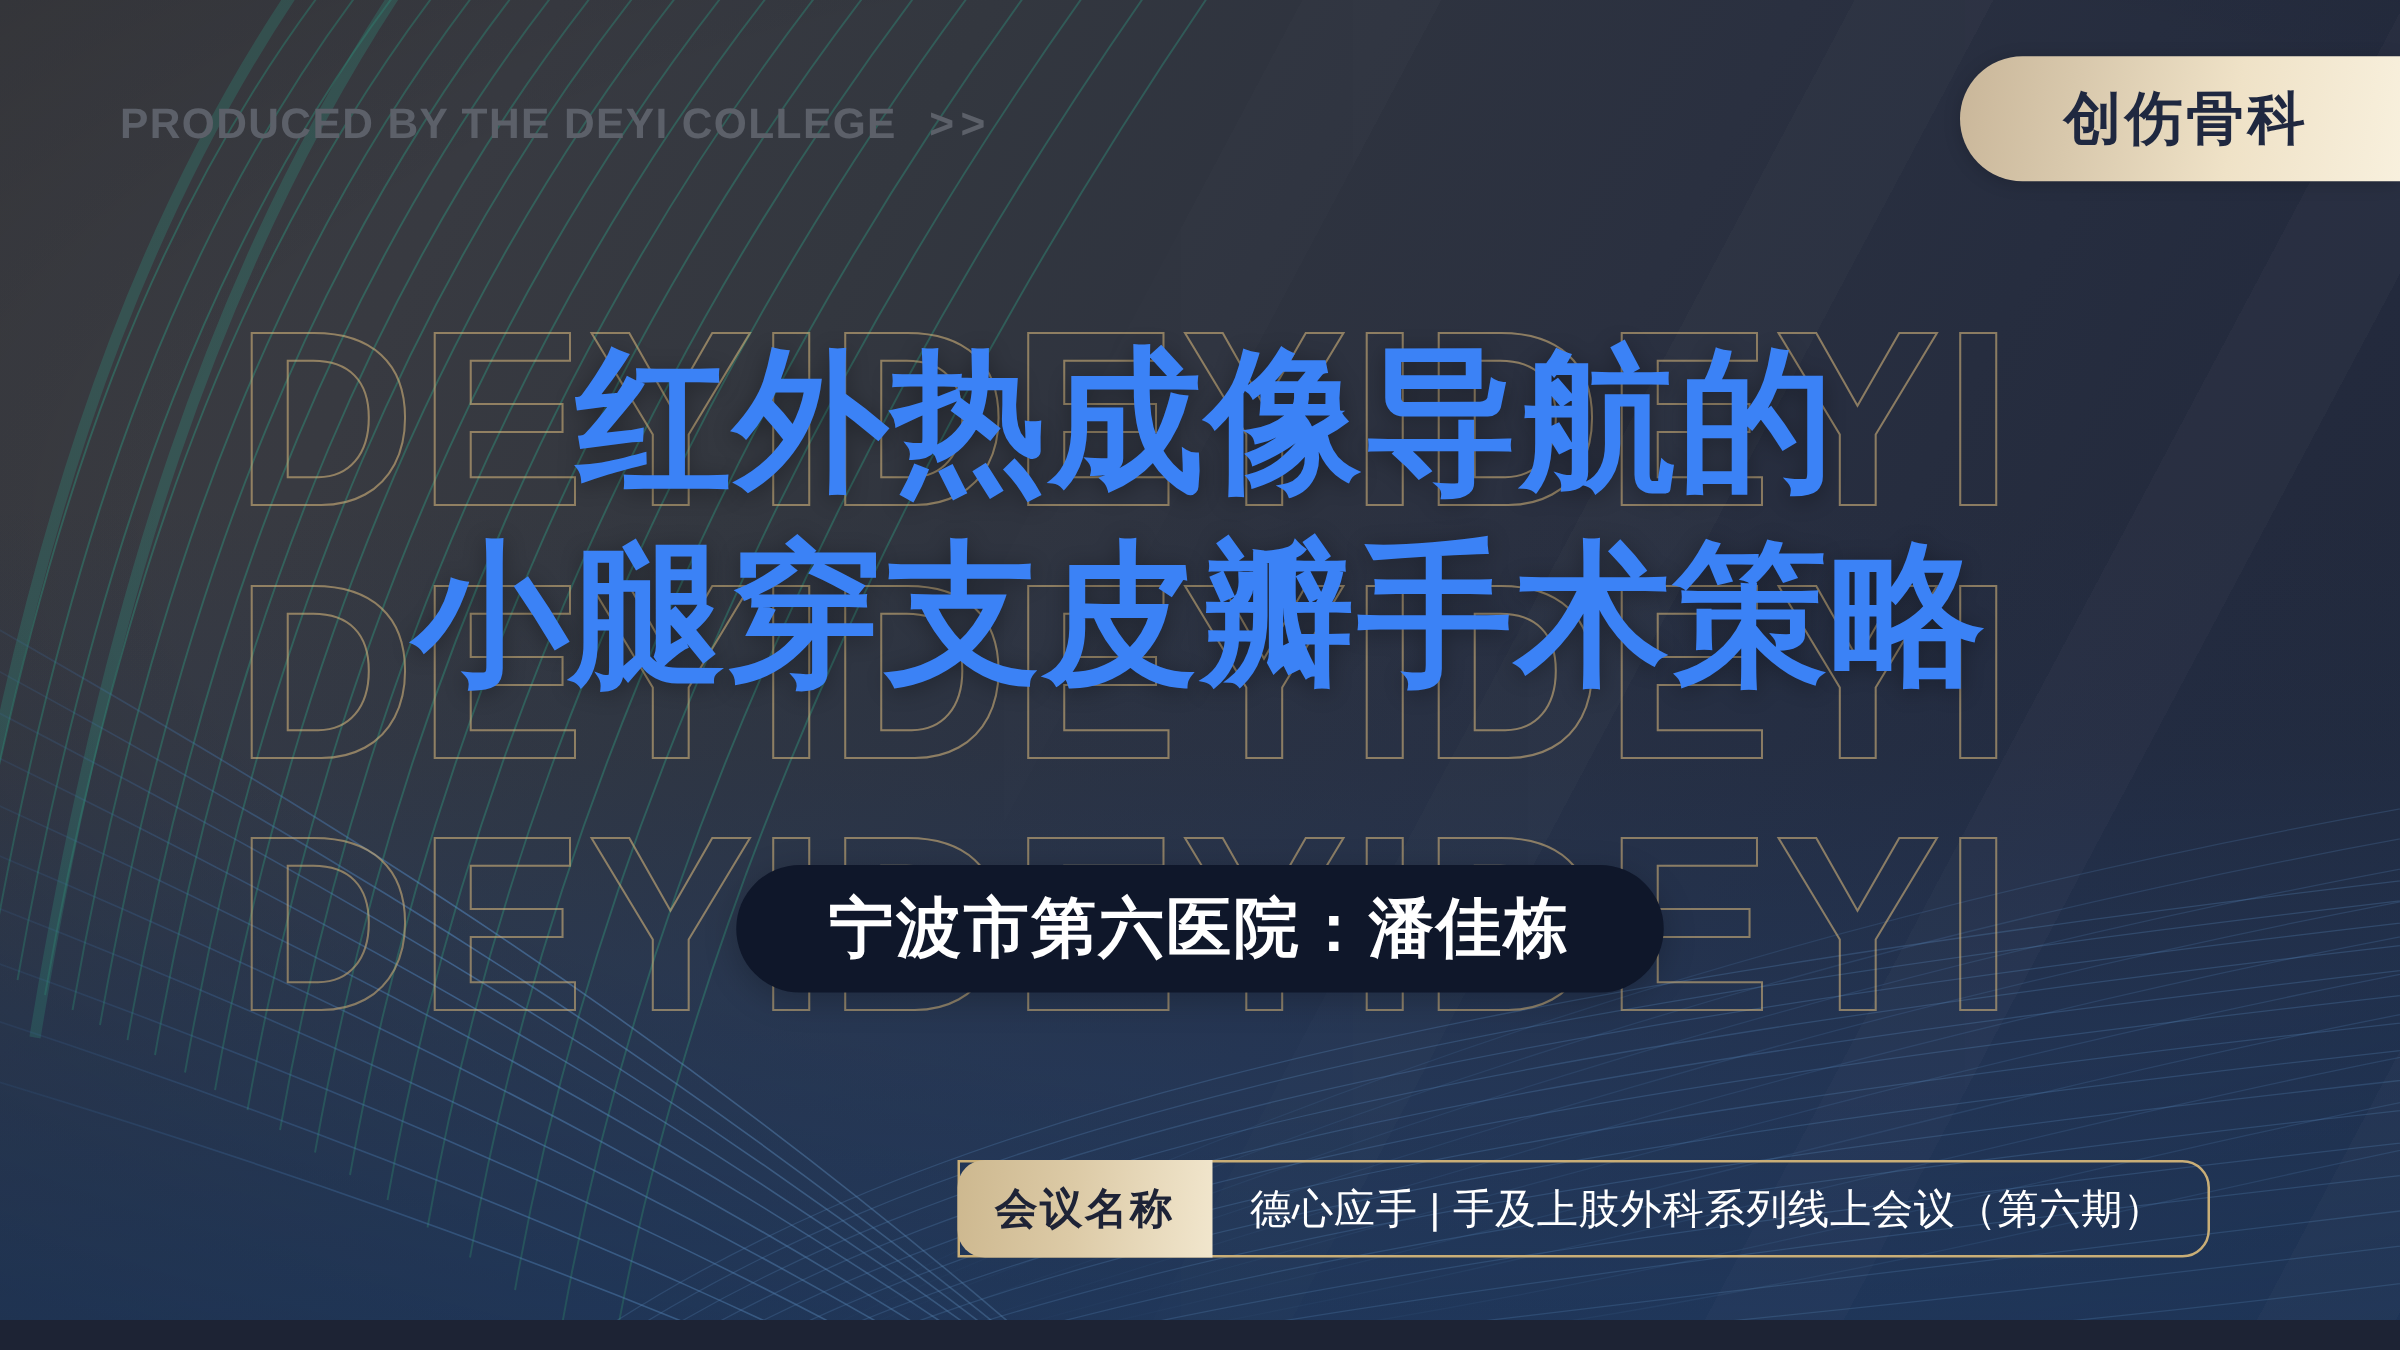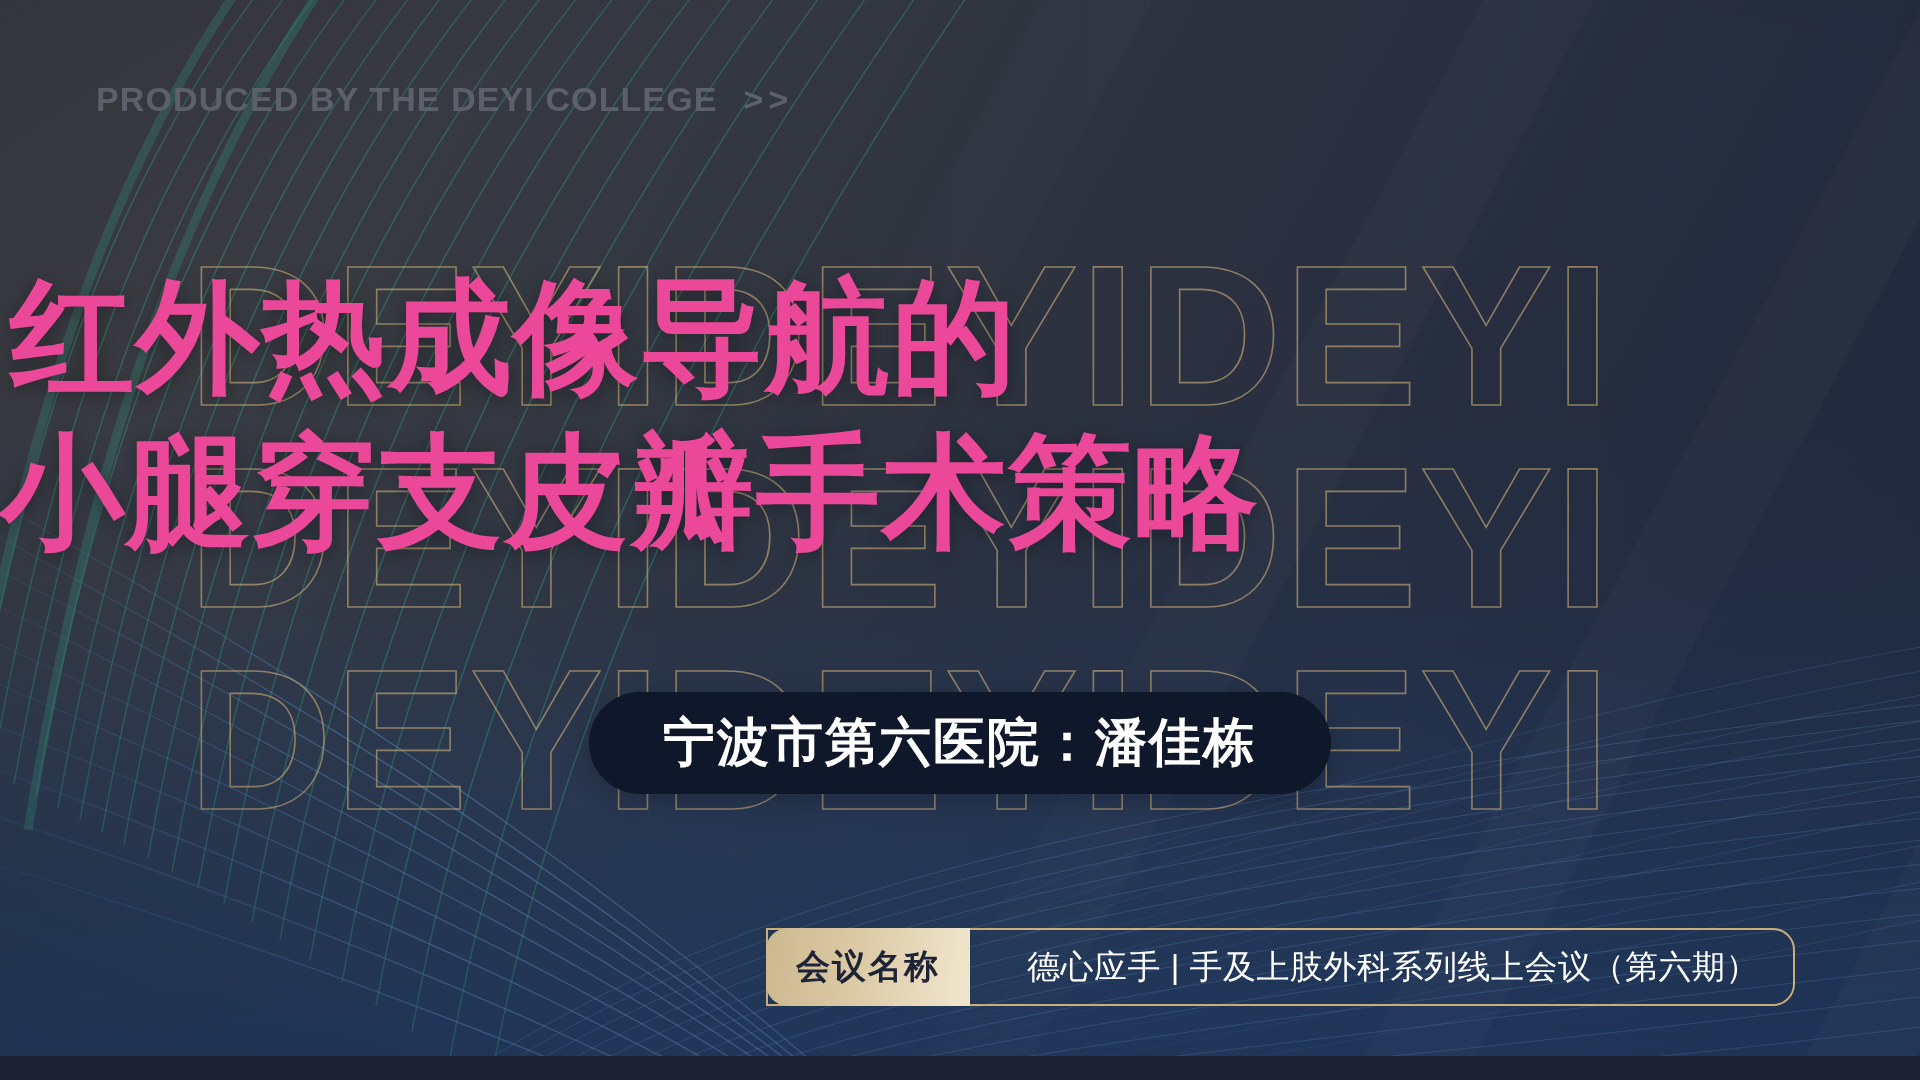--- a/index.html
+++ b/index.html
@@ -71,21 +71,21 @@
     background:linear-gradient(100deg,#c9b699 0%,#d8c8ac 26%,#efe2c7 62%,#f8f0dd 100%);
     box-shadow:0 2px 14px rgba(0,0,0,.18);
   }
   .dept-badge span{
     font-size:46px;font-weight:700;color:#1f2840;letter-spacing:3px;
     font-family:"Liberation Sans","DejaVu Sans",sans-serif;
   }
   
   .title-block{position:absolute;left:0;right:0;top:268px;}
   .title-line{
-    color:#ec4899;font-weight:800;text-align:left;
+    color:#3b82f6;font-weight:800;text-align:center;
     font-size:124px;line-height:1.12;letter-spacing:2px;
     text-shadow:0 3px 18px rgba(0,0,0,.30);
     font-family:"Liberation Sans","DejaVu Sans",sans-serif;
   }
   .title-line.l1{padding-left:10px;}
   .title-line.l2{margin-top:16px;}
   
   .speaker-pill{
     position:absolute;left:50%;transform:translateX(-50%);
     top:692px;height:102px;padding:0 74px;
@@ -96,21 +96,20 @@
   .speaker-pill span{
     color:#fff;font-size:52px;font-weight:700;letter-spacing:2px;
     font-family:"Liberation Sans","DejaVu Sans",sans-serif;
   }
   
   .conf-bar{
     position:absolute;left:766px;top:928px;height:78px;
     display:flex;align-items:stretch;
     border:2px solid #c9ae77;
     border-radius:0 22px 22px 0;
-    gap:27px;
   }
   .conf-label{
     display:flex;align-items:center;justify-content:center;
     padding:0 30px;margin:-2px 0 -2px -2px;
     border-radius:22px 0 0 22px;
     background:linear-gradient(95deg,#cdb88f 0%,#dccaa6 45%,#f1e6cd 100%);
   }
   .conf-label span{
     font-size:34px;font-weight:600;color:#1e2336;letter-spacing:2px;
     font-family:"Liberation Sans","DejaVu Sans",sans-serif;
@@ -238,20 +237,23 @@
     <div class="wm-row r3">DEYIDEYIDEYI</div>
   </div>
 
   <div class="vignette"></div>
 
   <div class="eyebrow">
     <div class="eyebrow-text">PRODUCED BY THE DEYI COLLEGE</div>
     <div class="eyebrow-chev">&gt;&gt;</div>
   </div>
 
+  <div class="dept-badge">
+    <span>创伤骨科</span>
+  </div>
 
   <div class="title-block">
     <div class="title-line l1">红外热成像导航的</div>
     <div class="title-line l2">小腿穿支皮瓣手术策略</div>
   </div>
 
   <div class="speaker-pill">
     <span>宁波市第六医院：潘佳栋</span>
   </div>
 

